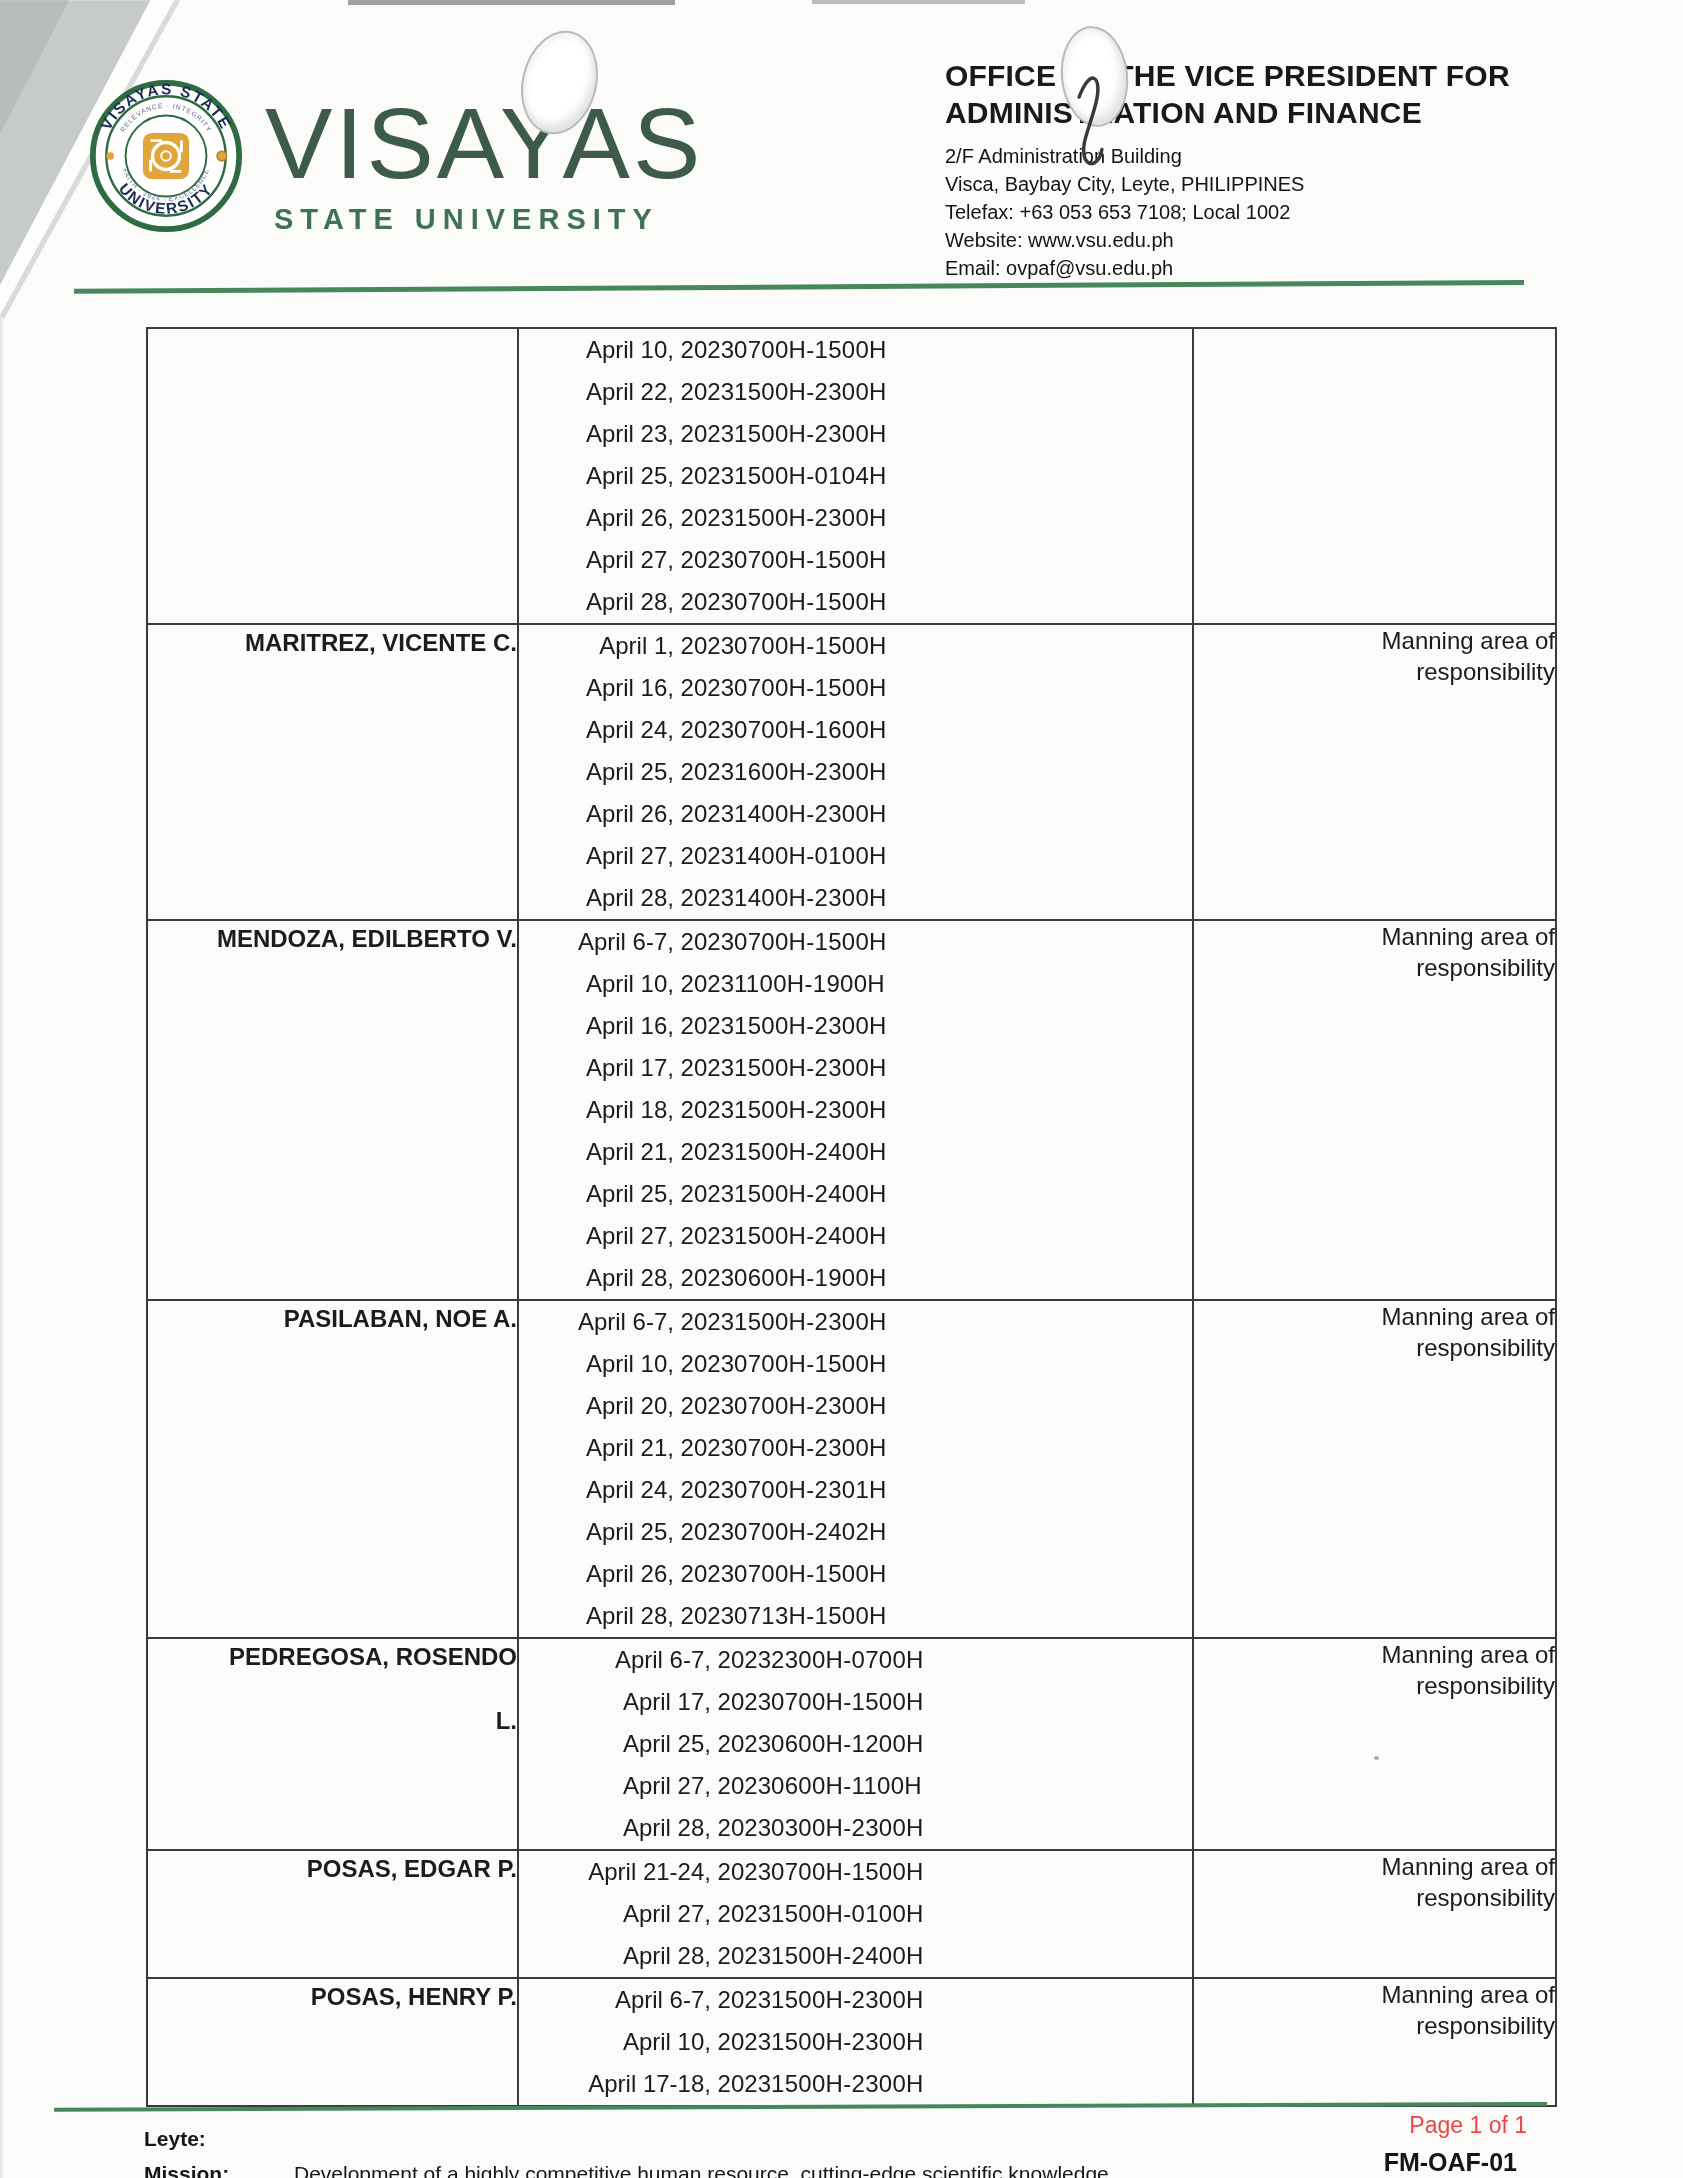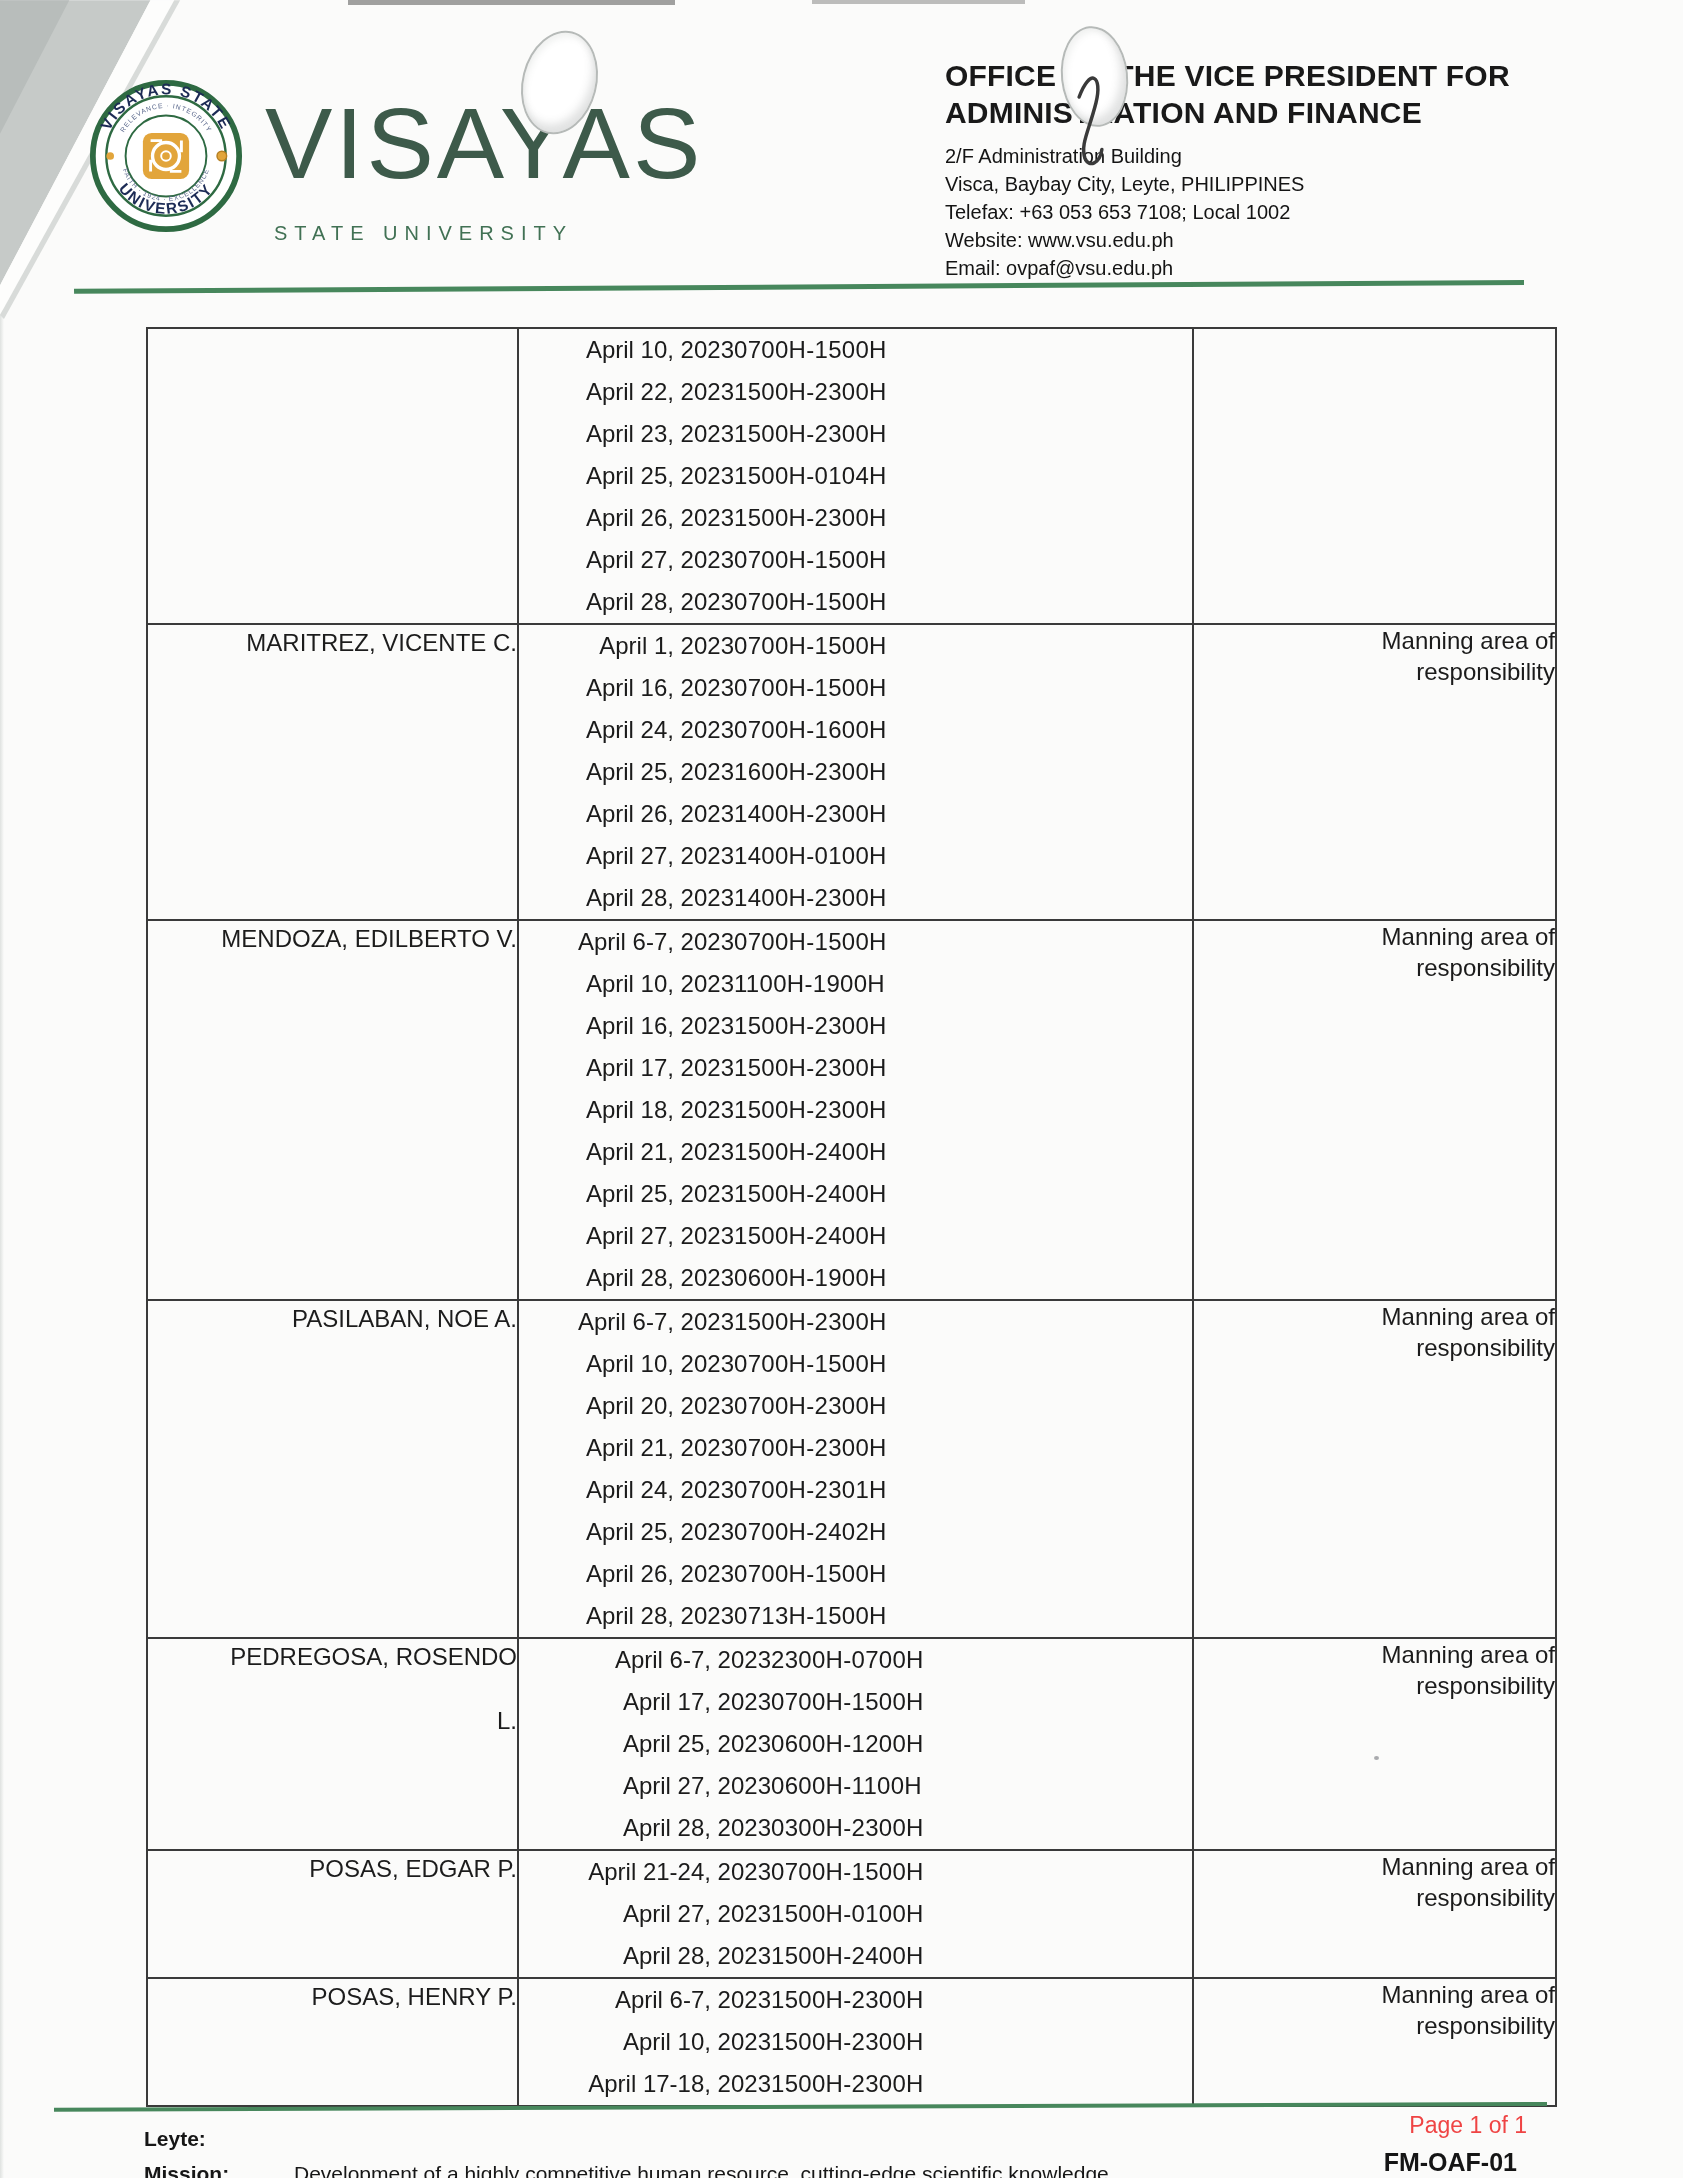--- a/index.html
+++ b/index.html
@@ -30,37 +30,37 @@
   .speck-1{left:1374px;top:1756px;}
 
   
   .seal{position:absolute;left:89px;top:79px;z-index:6;}
   .uni-name{
     position:absolute;left:265px;top:93px;z-index:6;
     font-size:101px;line-height:1;letter-spacing:3px;color:#3d5a4a;font-weight:400;
   }
   .uni-sub{
     position:absolute;left:274px;top:203px;z-index:6;
-    font-size:20px;letter-spacing:7px;color:#417154;font-weight:400;margin-top:19px;
+    font-size:29px;letter-spacing:7px;color:#417154;font-weight:700;
   }
   .office{position:absolute;left:945px;top:57px;width:594px;z-index:6;}
   .office-title{font-size:30px;font-weight:bold;line-height:37px;color:#191919;letter-spacing:0.2px;}
   .office-address{margin-top:11px;font-size:20px;line-height:28px;color:#141414;}
   .rule-top{
     position:absolute;left:74px;top:280px;width:1450px;height:4.5px;
     background:#47875c;transform:rotate(-0.35deg);transform-origin:100% 50%;z-index:3;
   }
 
   
   table.sched{
     position:absolute;left:146px;top:327px;width:1404px;
     border-collapse:collapse;table-layout:fixed;z-index:2;
   }
   table.sched td{border:2px solid #3a3a3a;vertical-align:top;padding:0;text-align:right;}
-  td.name{width:369px;padding:9px 6px 0 14px;font-size:24px;color:#1c1c1c;}
+  td.name{width:369px;padding:9px 6px 0 14px;font-size:24px;color:#1c1c1c;font-weight:bold;}
   .nline{line-height:36px;}
   tr.row-4 .nline + .nline{margin-top:28px;}
   td.mid{width:673px;padding:6px 0 6px 28px;}
   .line{display:flex;align-items:center;height:42px;font-size:24px;color:#1b1b1b;}
   .date{width:215px;flex:0 0 auto;}
   td.mid.wide .date{width:252px;}
   .time{flex:0 0 auto;letter-spacing:0.3px;}
   td.remarks{width:361px;vertical-align:middle;padding-left:20px;}
   .remarks-text{display:inline-block;width:230px;font-size:24px;line-height:31px;color:#1b1b1b;}
 

